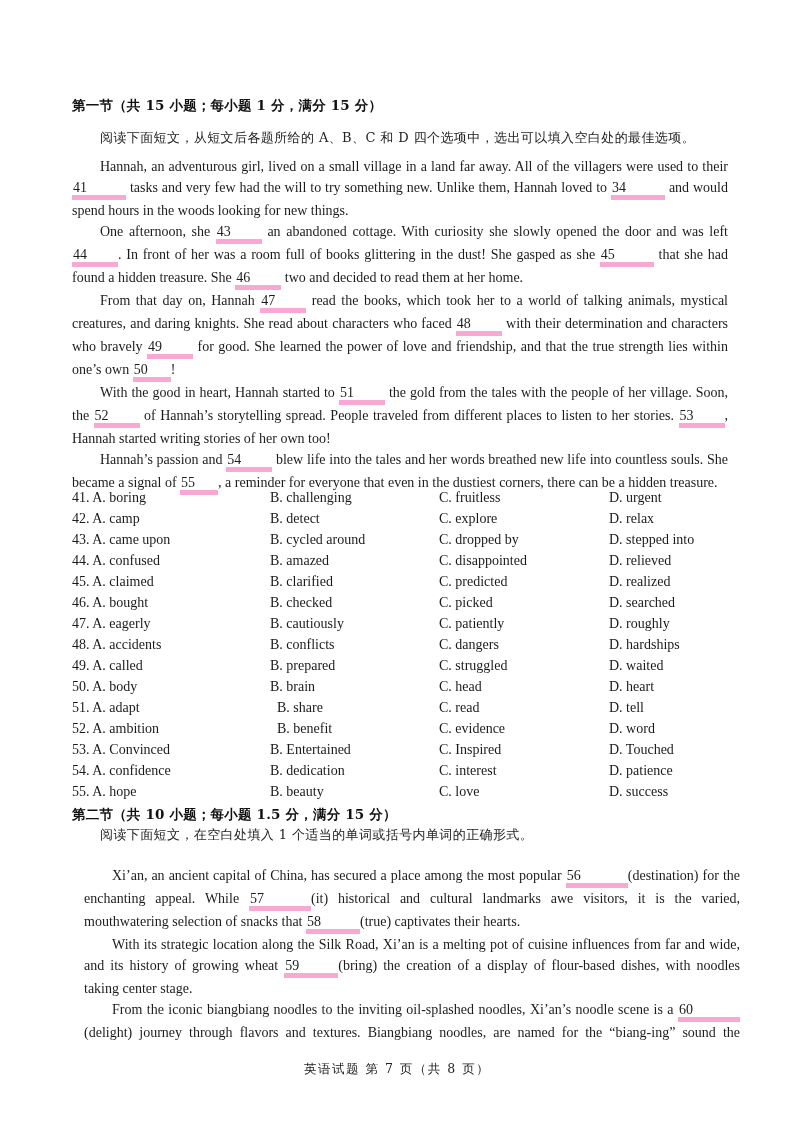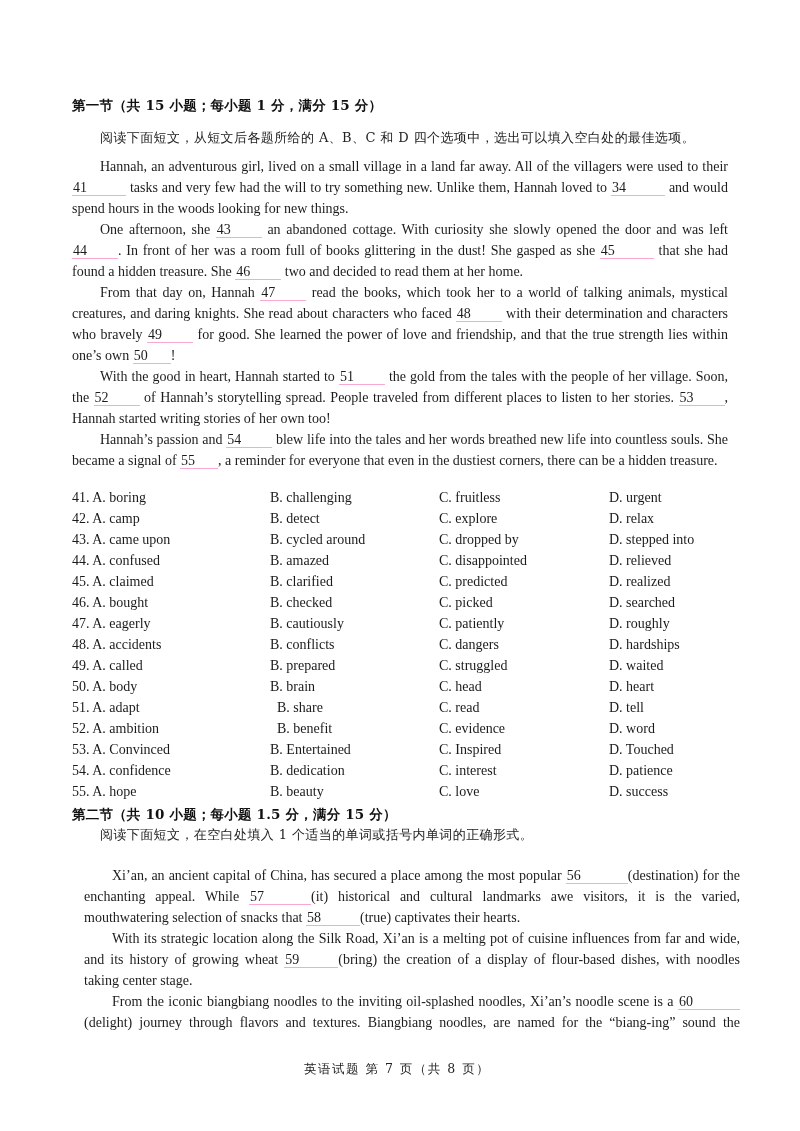--- a/index.html
+++ b/index.html
@@ -16,21 +16,21 @@
   }
   .instr {
     font-family: "DejaVu Serif", "Liberation Serif", serif;
     font-size: 13px; color: #222; letter-spacing: 0.4px;
   }
   .para { position: absolute; left: 72px; width: 656px; font-size: 14px; line-height: 21px; text-align: justify; color: #1c1c1c; }
   .line { display: block; white-space: nowrap; text-align: justify; text-align-last: justify; }
   .line.last { text-align-last: left; }
   .line.first { text-indent: 28px; }
   .blank {
-    display: inline-block; text-align: center; border-bottom: 1px solid #f9a8d4;
+    display: inline-block; text-align: center; border-bottom: 5px solid #f9a8d4;
     line-height: 15px; padding: 0 1px; text-indent: 0;
   }
   .w36 { width: 36px; } .w44 { width: 44px; } .w52 { width: 52px; } .w60 { width: 60px; }
   .options { position: absolute; left: 72px; top: 487px; width: 660px; font-size: 14px; }
   .opt-row { height: 21px; line-height: 21px; position: relative; }
   .opt { position: absolute; top: 0; white-space: nowrap; }
   .colA { left: 0; } .colB { left: 198px; } .colC { left: 367px; } .colD { left: 537px; }
   .colB.indent { left: 205px; }
   .footer {
     font-family: "DejaVu Serif", "Liberation Serif", serif;

